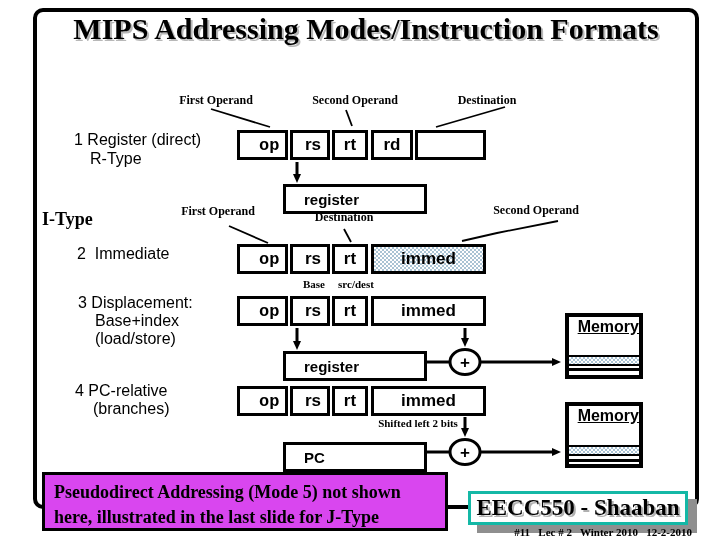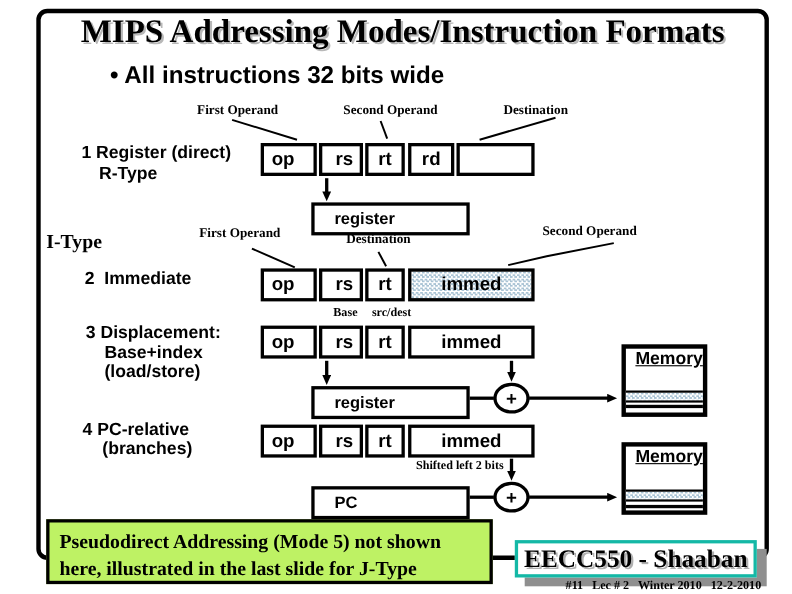--- a/index.html
+++ b/index.html
@@ -9,56 +9,55 @@
   #frame{left:33px;top:8px;width:666px;height:501px;border:4px solid #000;border-radius:10px;box-sizing:border-box;}
   .title{left:36px;top:12px;width:660px;text-align:center;
          font-family:"Liberation Serif",serif;font-weight:bold;font-size:30px;
          text-shadow:2px 2px 0 #b8b8b8;white-space:nowrap;}
   .bullet{left:100px;top:55px;font-weight:bold;font-size:22px;white-space:pre;}
   .serif-label{font-family:"Liberation Serif",serif;font-weight:bold;font-size:12px;
                transform:translateX(-50%);white-space:nowrap;}
   .small-serif{font-family:"Liberation Serif",serif;font-weight:bold;font-size:11px;
                transform:translateX(-50%);white-space:nowrap;}
   .itype{font-family:"Liberation Serif",serif;font-weight:bold;font-size:18px;}
-  .mode-label{font-weight:bold;font-size:16px;white-space:pre;}
+  .mode-label{font-weight:normal;font-size:16px;white-space:pre;}
   .cell{border:3px solid #000;box-sizing:border-box;height:30px;background:#fff;
         display:flex;align-items:center;justify-content:center;
         font-weight:bold;font-size:17px;}
-  .cell.al{justify-content:flex-start;padding-left:7px;}
+  .cell.al{justify-content:flex-start;padding-left:19px;font-family:Liberation Mono, monospace;}
   .cell.ar{justify-content:flex-end;padding-right:6px;}
   .checker{background-color:#fff;background-image:repeating-conic-gradient(#a9c3d4 0% 25%,#ffffff 0% 50%);
            background-size:4px 4px;}
   .wideblock{border:3px solid #000;box-sizing:border-box;height:30px;background:#fff;
              display:flex;align-items:center;padding-left:18px;font-weight:bold;font-size:15px;}
   .membox{border:4px solid #000;box-sizing:border-box;background:#fff;}
   .memlabel{width:100%;text-align:right;font-weight:bold;font-size:16px;margin-top:1px;text-decoration:underline;}
   .memband{box-sizing:border-box;border-top:2px solid #000;border-bottom:2px solid #000;}
   .memline{box-sizing:border-box;border-top:3px solid #000;height:0;}
   .notebox{left:42px;top:472px;width:406px;height:59px;border:3px solid #000;box-sizing:border-box;
-           background:#bef264;padding:5px 0 0 9px;font-family:"Liberation Serif",serif;
+           background:#d946ef;padding:5px 0 0 9px;font-family:"Liberation Serif",serif;
            font-weight:bold;font-size:18px;line-height:25px;white-space:nowrap;}
   .coursebox{left:468px;top:491px;width:220px;height:34px;border:3px solid #14b8a6;box-sizing:border-box;
              background:#fff;box-shadow:9px 8px 0 #8f8f8f;display:flex;align-items:center;justify-content:center;
              font-family:"Liberation Serif",serif;font-weight:bold;font-size:23px;
              text-shadow:2px 2px 0 #b0b0b0;white-space:nowrap;}
   .slideinfo{left:0;top:526px;width:692px;text-align:right;
              font-family:"Liberation Serif",serif;font-weight:bold;font-size:11px;white-space:pre;}
   svg.overlay{position:absolute;left:0;top:0;pointer-events:none;}
   .thin{stroke:#000;stroke-width:1.8;}
   .thick{stroke:#000;stroke-width:3;}
 </style>
 </head>
 <body>
 
 <div id="slide">
 
   <div id="frame" class="abs"></div>
 
   <div class="abs title">MIPS Addressing Modes/Instruction Formats</div>
-  <div class="abs bullet">• All instructions 32 bits wide</div>
 
   <div class="abs serif-label" style="left:216px;top:93px;">First Operand</div>
   <div class="abs serif-label" style="left:355px;top:93px;">Second Operand</div>
   <div class="abs serif-label" style="left:487px;top:93px;">Destination</div>
 
   <div class="abs mode-label" style="left:74px;top:131px;">1 Register (direct)</div>
   <div class="abs mode-label" style="left:90px;top:150px;">R-Type</div>
   <div class="abs cell al" style="left:237px;top:130px;width:51px;">op</div>
   <div class="abs cell ar" style="left:290px;top:130px;width:40px;">rs</div>
   <div class="abs cell" style="left:332px;top:130px;width:36px;">rt</div>

